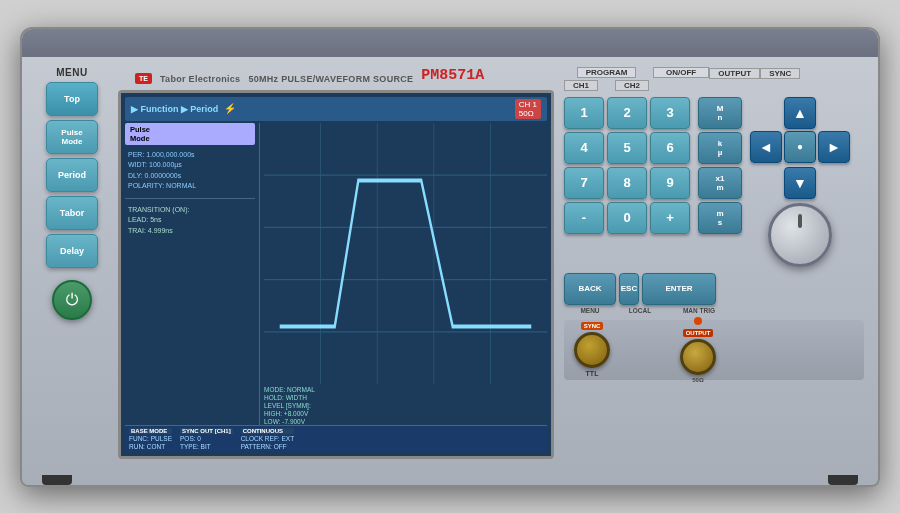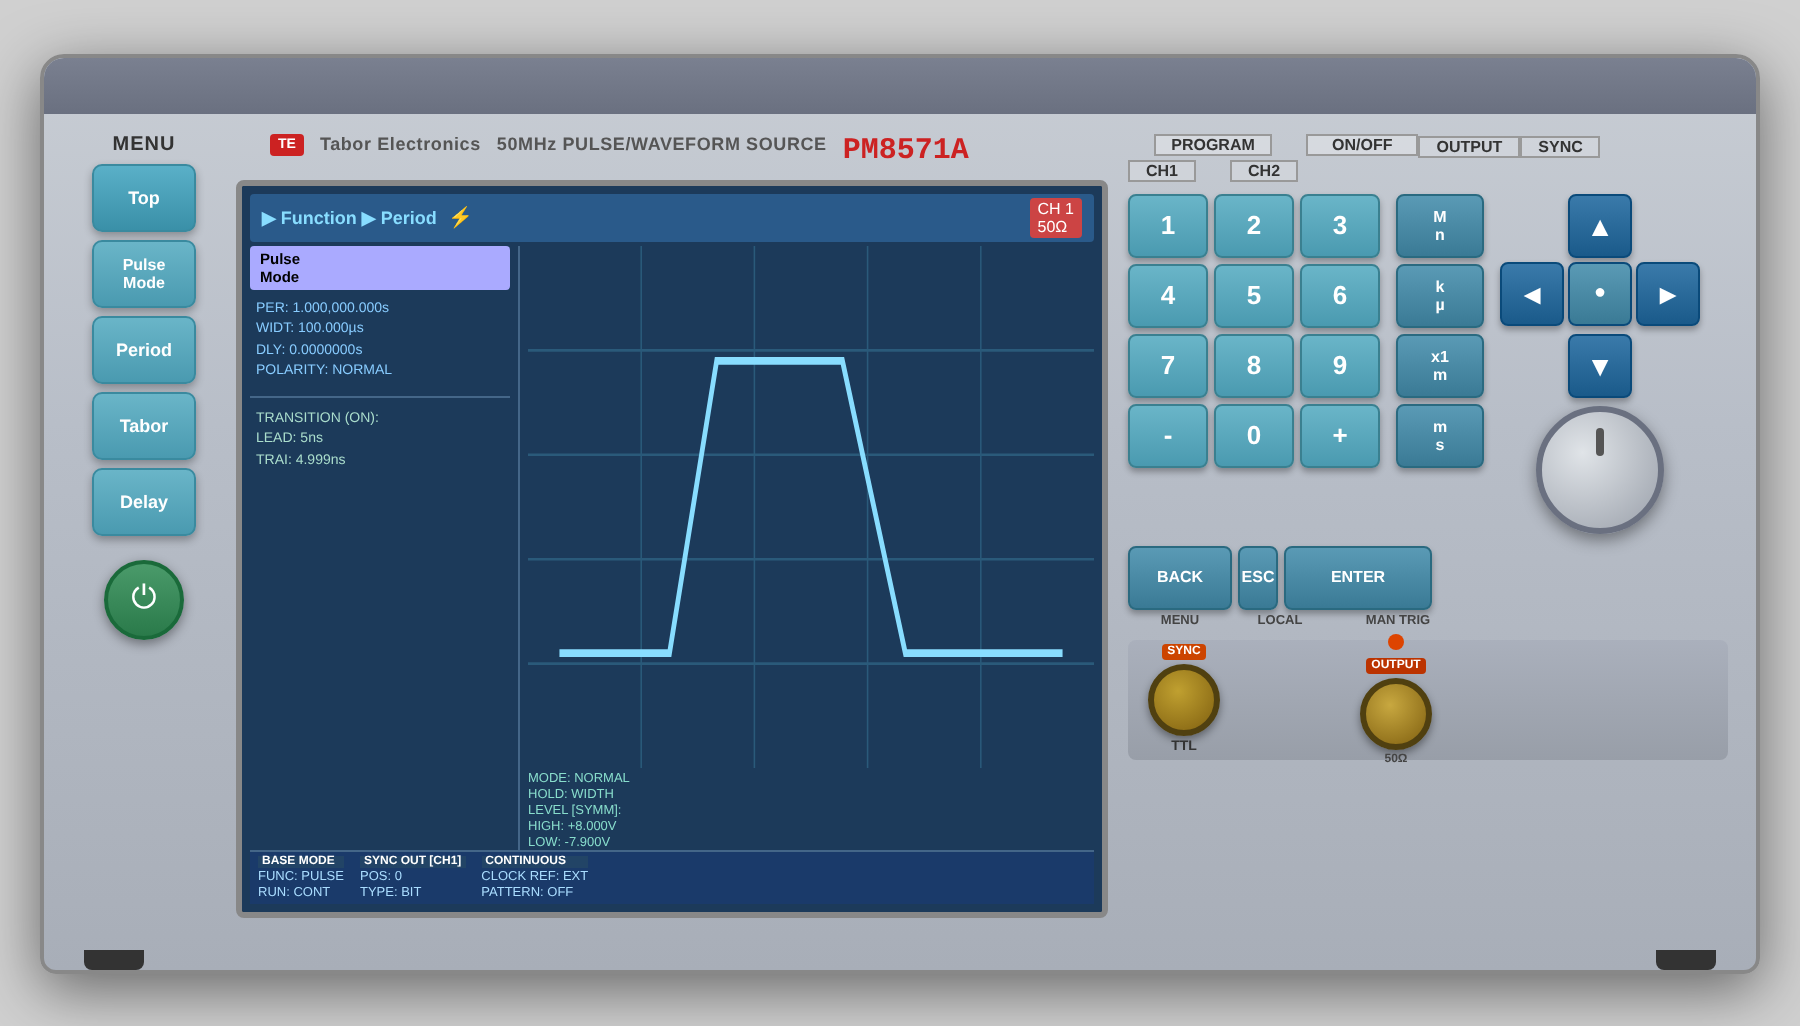--- a/index.html
+++ b/index.html
@@ -106,21 +106,21 @@
     
     .center-panel {
       flex: 1;
       display: flex;
       flex-direction: column;
       gap: 4px;
     }
 
     .brand-bar {
       display: flex;
-      align-items: flex-start;
+      align-items: flex-end;
       gap: 8px;
       margin-bottom: 2px;
       padding-left: 17px;
     }
 
     .brand-logo {
       background: #cc2222;
       color: white;
       font-size: 7px;
       font-weight: bold;

